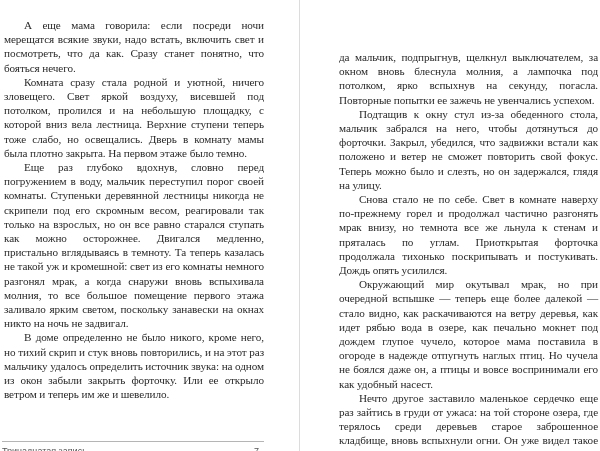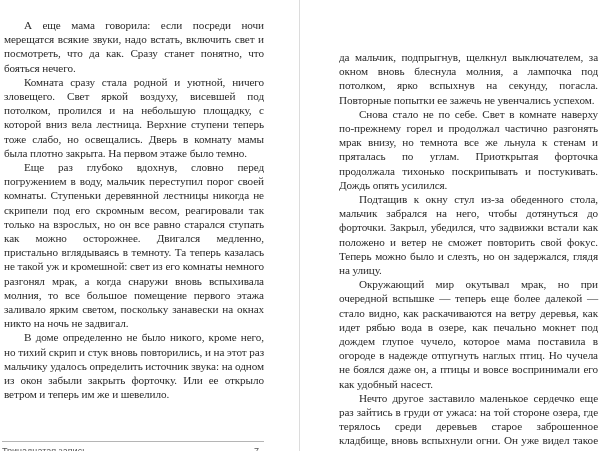--- a/index.html
+++ b/index.html
@@ -56,22 +56,22 @@
     <div class="footer-rule"></div>
     <div class="footer footer-title">Тринадцатая запись</div>
     <div class="footer num footer-num">7</div>
   </div>
 
   <div class="gutter-line"></div>
 
   <div class="page page-right">
     <div class="text-block">
       <p class="para noindent">да мальчик, подпрыгнув, щелкнул выключателем, за окном вновь блеснула молния, а лампочка под потолком, ярко вспыхнув на секунду, погасла. Повторные попытки ее зажечь не увенчались успехом.</p>
+      <p class="para">Подтащив к окну стул из-за обеденного стола, мальчик забрался на него, чтобы дотянуться до форточки. Закрыл, убедился, что задвижки встали как положено и ветер не сможет повторить свой фокус. Теперь можно было и слезть, но он задержался, глядя на улицу.</p>
       <p class="para">Снова стало не по себе. Свет в комнате наверху по-прежнему горел и продолжал частично разгонять мрак внизу, но темнота все же льнула к стенам и пряталась по углам. Приоткрытая форточка продолжала тихонько поскрипывать и постукивать. Дождь опять усилился.</p>
-      <p class="para">Подтащив к окну стул из-за обеденного стола, мальчик забрался на него, чтобы дотянуться до форточки. Закрыл, убедился, что задвижки встали как положено и ветер не сможет повторить свой фокус. Теперь можно было и слезть, но он задержался, глядя на улицу.</p>
       <p class="para">Окружающий мир окутывал мрак, но при очередной вспышке — теперь еще более далекой — стало видно, как раскачиваются на ветру деревья, как идет рябью вода в озере, как печально мокнет под дождем глупое чучело, которое мама поставила в огороде в надежде отпугнуть наглых птиц. Но чучела не боялся даже он, а птицы и вовсе воспринимали его как удобный насест.</p>
       <p class="para">Нечто другое заставило маленькое сердечко еще раз зайтись в груди от ужаса: на той стороне озера, где терялось среди деревьев старое заброшенное кладбище, вновь вспыхнули огни. Он уже видел такое однажды, и тогда дело кончилось плохо, но ему так никто и не поверил. Мама сказала, что ему приснилось или померещилось, баба Люда твердила о каких-то светлячках, но он-то видел, что это больше походило на людей с факелами. Самих людей он, правда, не разглядел ни тогда, ни сейчас, но кто-то же должен был нести огни. Не могут же они гореть и плыть по воздуху сами собой?</p>
     </div>
     <div class="footer-rule"></div>
     <div class="footer num footer-num">8</div>
     <div class="footer footer-author">Лена Верхние</div>
   </div>
 
 </div>
 

